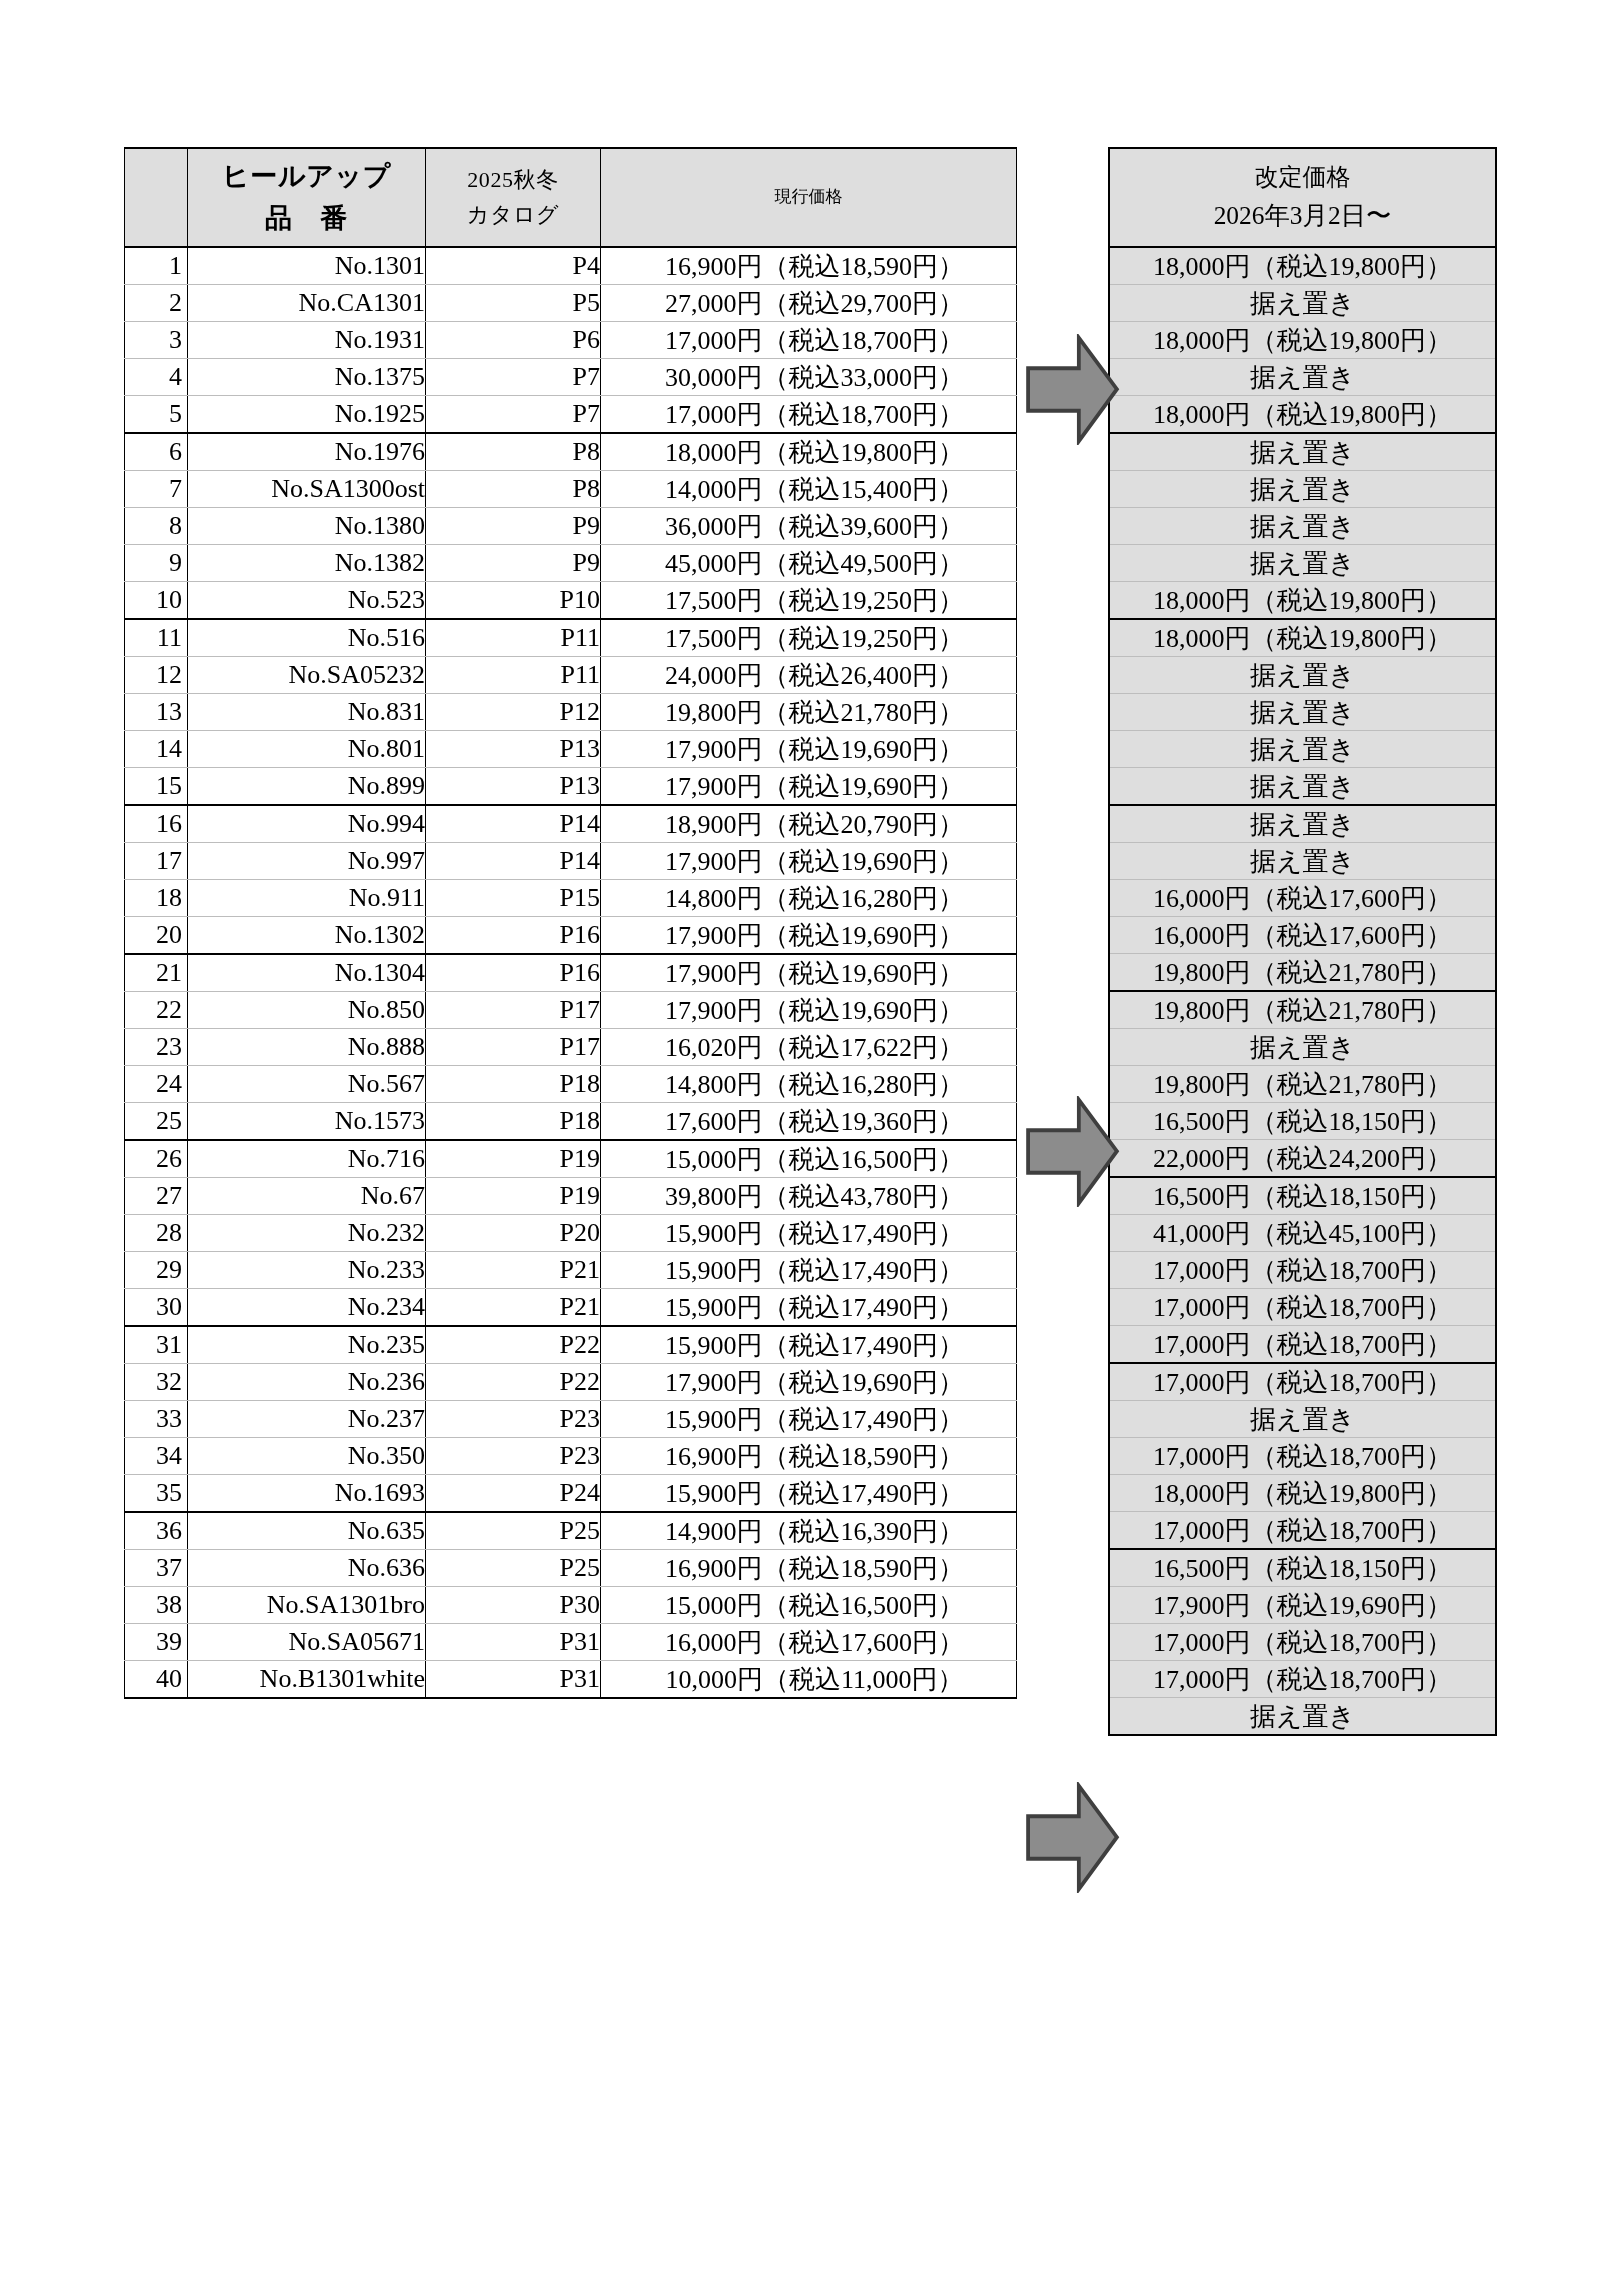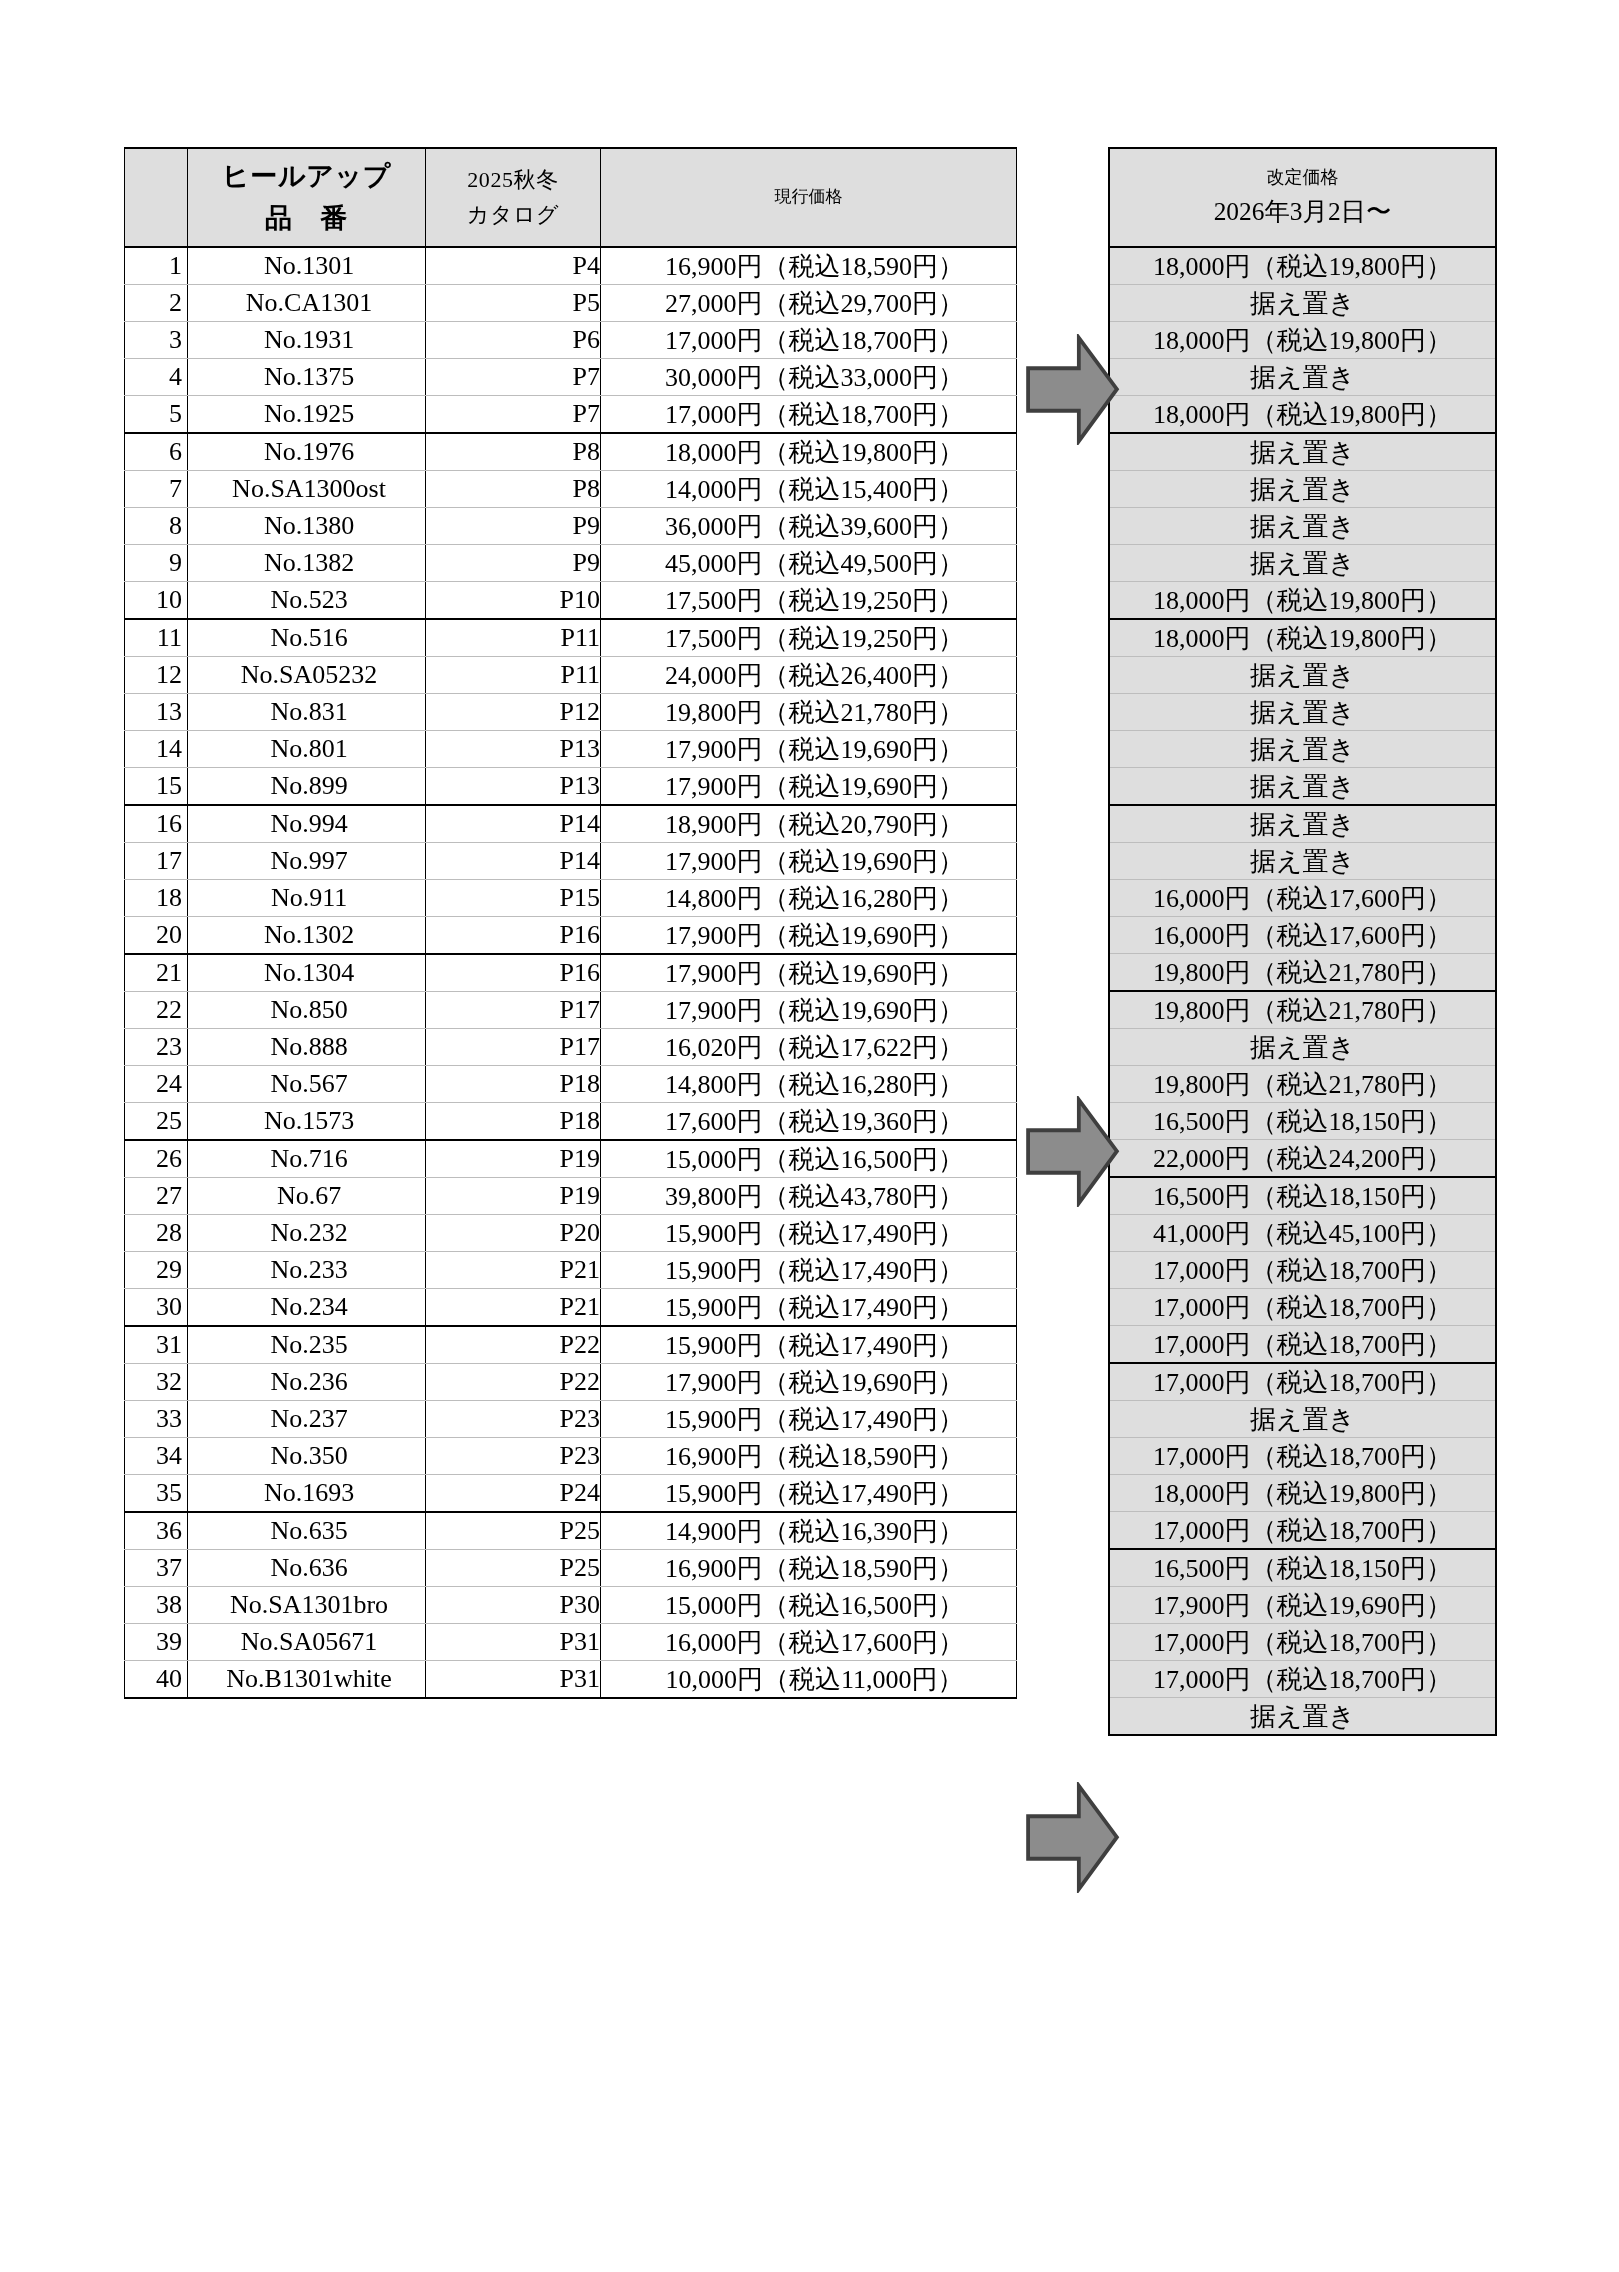--- a/index.html
+++ b/index.html
@@ -78,41 +78,41 @@
     display: flex;
     flex-direction: column;
     justify-content: center;
     align-items: center;
     height: 100%;
     line-height: 1.55;
   }
   .h-item .hdr-2line { font-weight: bold; font-size: 27px; letter-spacing: 0.6px;}
   .h-cat .hdr-2line  { font-size: 22px; letter-spacing: 0.6px;}
   .h-price-text { font-size: 17px; }
-  .h-new-1 { font-size: 18px; }
+  .h-new-1 { font-size: 24px; }
   .h-new-2 { font-size: 25.4px; }
 
   
   tbody tr td {
     height: 36px;
     font-size: 26px;
     border-top: 0.6px solid #bdbdbd;
     border-bottom: 0.6px solid #bdbdbd;
     vertical-align: middle;
     white-space: nowrap;
   }
   #left-table tbody td.c1 {
     border-left: 1.9px solid #000;
     border-right: 1.9px solid #000;
     text-align: right;
     padding-right: 5.1px;
   }
   #left-table tbody td.c2 {
     border-right: 1.9px solid #000;
-    text-align: center;
+    text-align: right;
     padding-left: 5.1px;
   }
   #left-table tbody td.c3 {
     border-right: 1.9px solid #000;
     text-align: right;
   }
   #left-table tbody td.c4 {
     border-right: 1.9px solid #000;
     text-align: center;
     padding-left: 12px;

